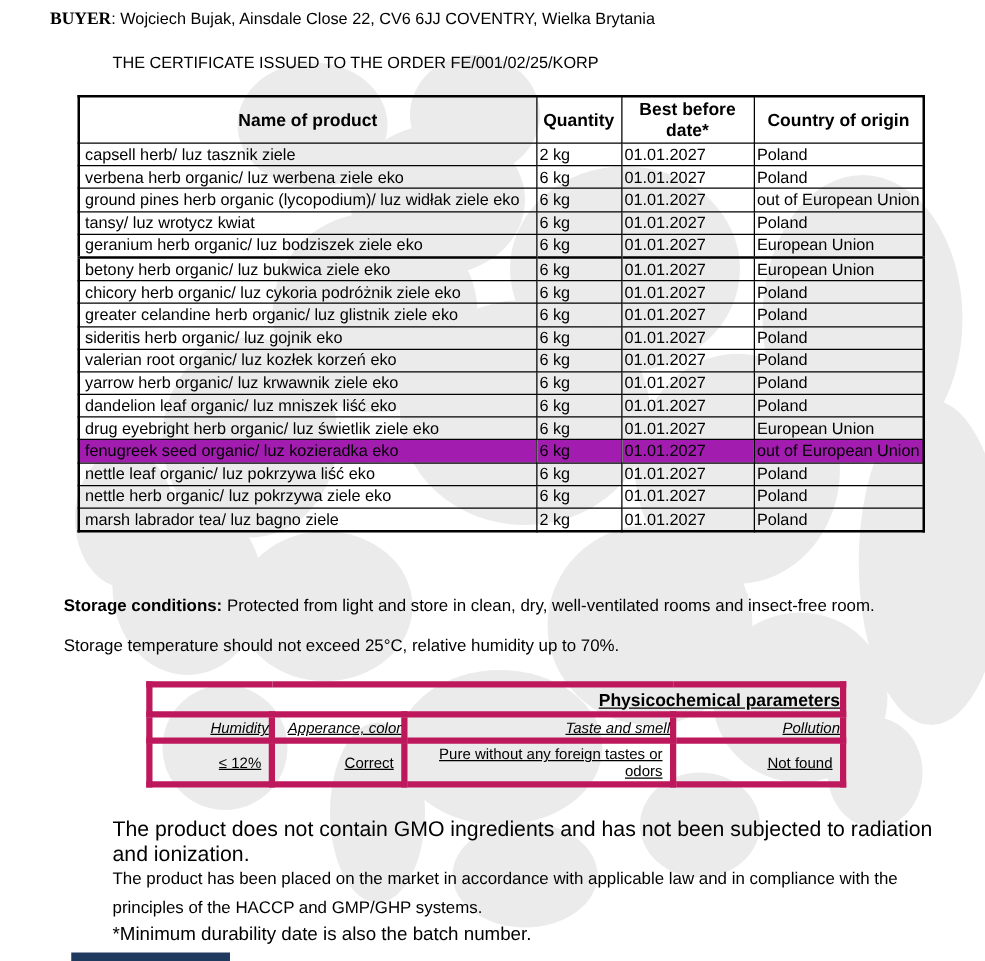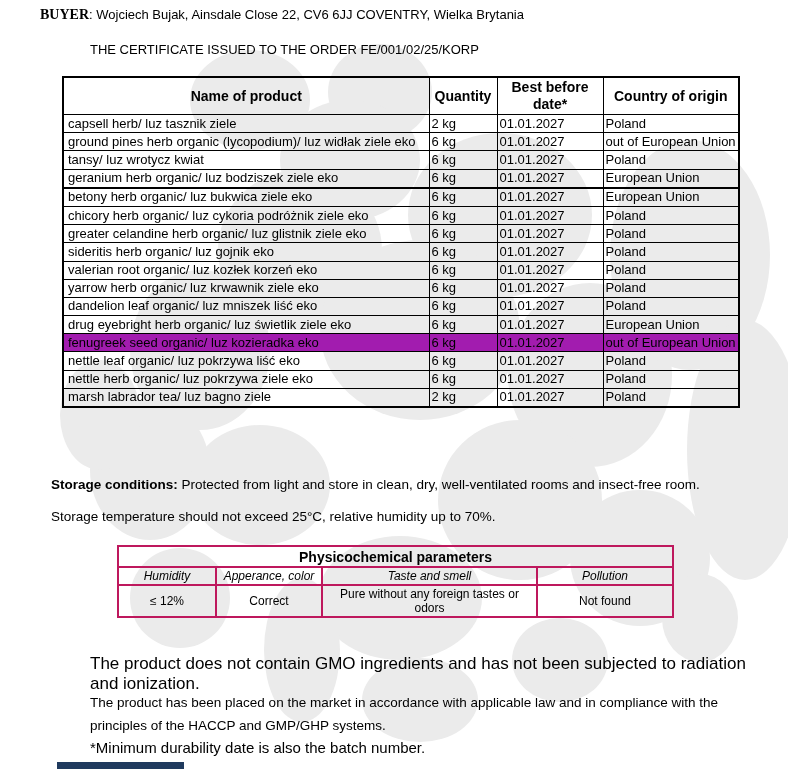--- a/index.html
+++ b/index.html
@@ -27,21 +27,21 @@
   #ptable tr.thick-top td{border-top-width:2px;}
 
   
   #storage{top:477px;left:51px;font-size:13.5px;width:720px;}
   #storage p{margin:0 0 16.5px 0;}
   #storage .bold{font-weight:bold;}
 
   
   #params{top:545px;left:117px;}
   #qtable{width:555px;table-layout:fixed;border:2px solid #000;}
-  #qtable th,#qtable td{border:2px solid #be185d;text-align:center;}
+  #qtable th,#qtable td{border:5px solid #be185d;text-align:right;text-decoration:underline;}
   #qtable .title-cell{font-size:14px;font-weight:bold;height:19px;padding:0;}
   #qtable .hdr-cell{font-size:12px;font-style:italic;height:16px;padding:0;}
   #qtable .val-cell{font-size:12px;height:30px;padding:0 6px;line-height:14px;}
 
   
   #gmo-par{top:654px;left:90px;font-size:17px;width:680px;}
   #haccp-par{top:691px;left:90px;font-size:13.5px;width:648px;line-height:23px;}
   #footnote{top:739px;left:90px;font-size:15px;}
 
   
@@ -99,20 +99,26 @@
       </tr>
     </thead>
     <tbody id="ptable-body">
         <tr>
           <td>capsell herb/ luz tasznik ziele</td>
           <td class="c">2 kg</td>
           <td class="c">01.01.2027</td>
           <td class="c">Poland</td>
         </tr>
         <tr>
+          <td>verbena herb organic/ luz werbena ziele eko</td>
+          <td class="c">6 kg</td>
+          <td class="c">01.01.2027</td>
+          <td class="c">Poland</td>
+        </tr>
+        <tr>
           <td>ground pines herb organic (lycopodium)/ luz widłak ziele eko</td>
           <td class="c">6 kg</td>
           <td class="c">01.01.2027</td>
           <td class="c">out of European Union</td>
         </tr>
         <tr>
           <td>tansy/ luz wrotycz kwiat</td>
           <td class="c">6 kg</td>
           <td class="c">01.01.2027</td>
           <td class="c">Poland</td>

